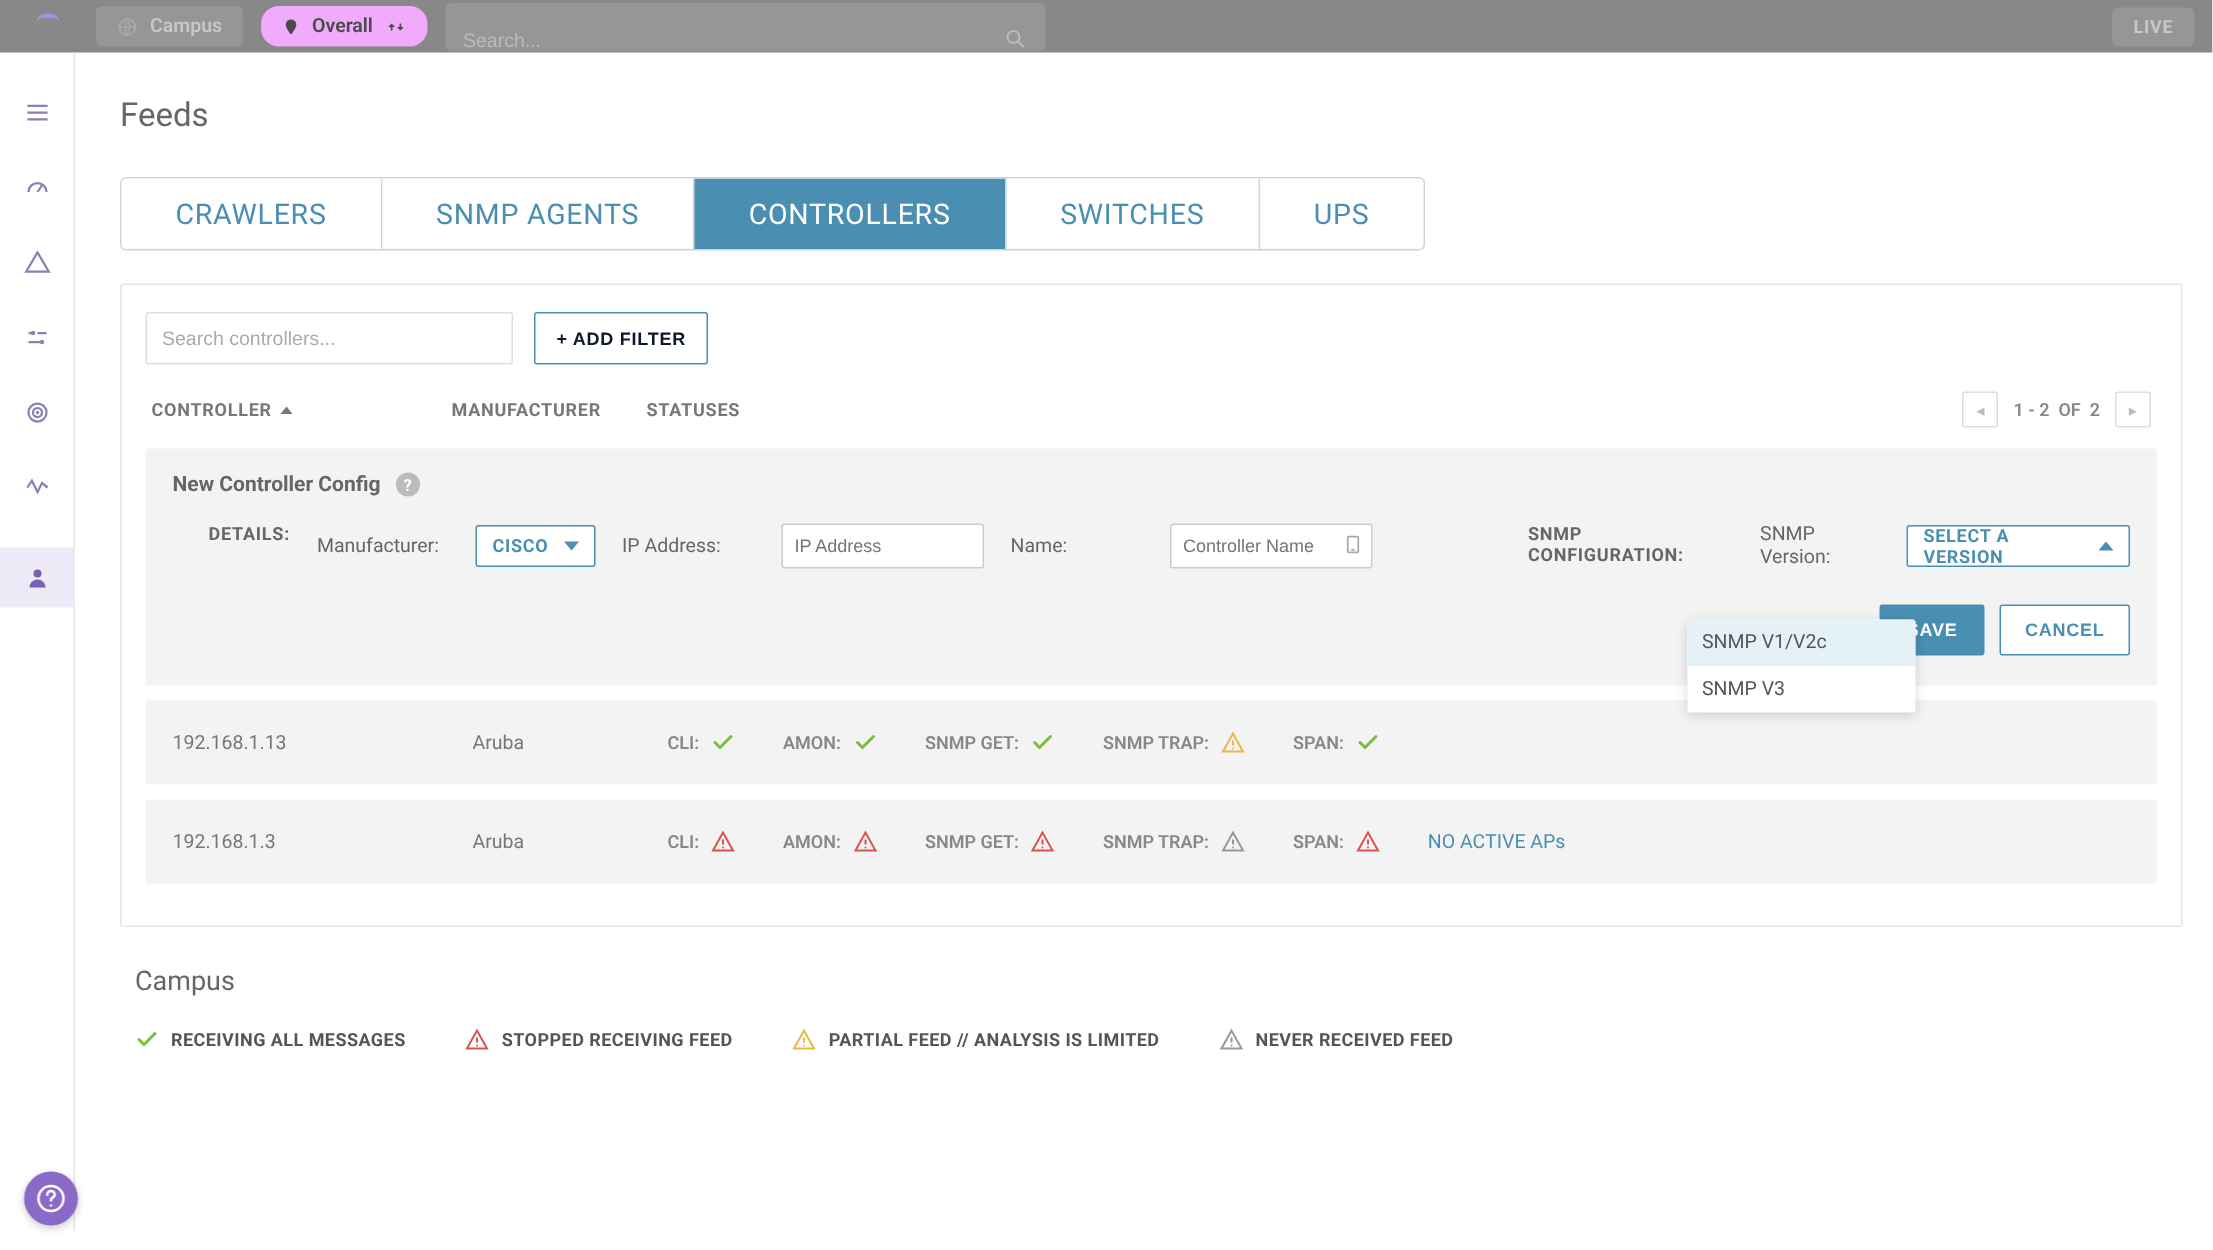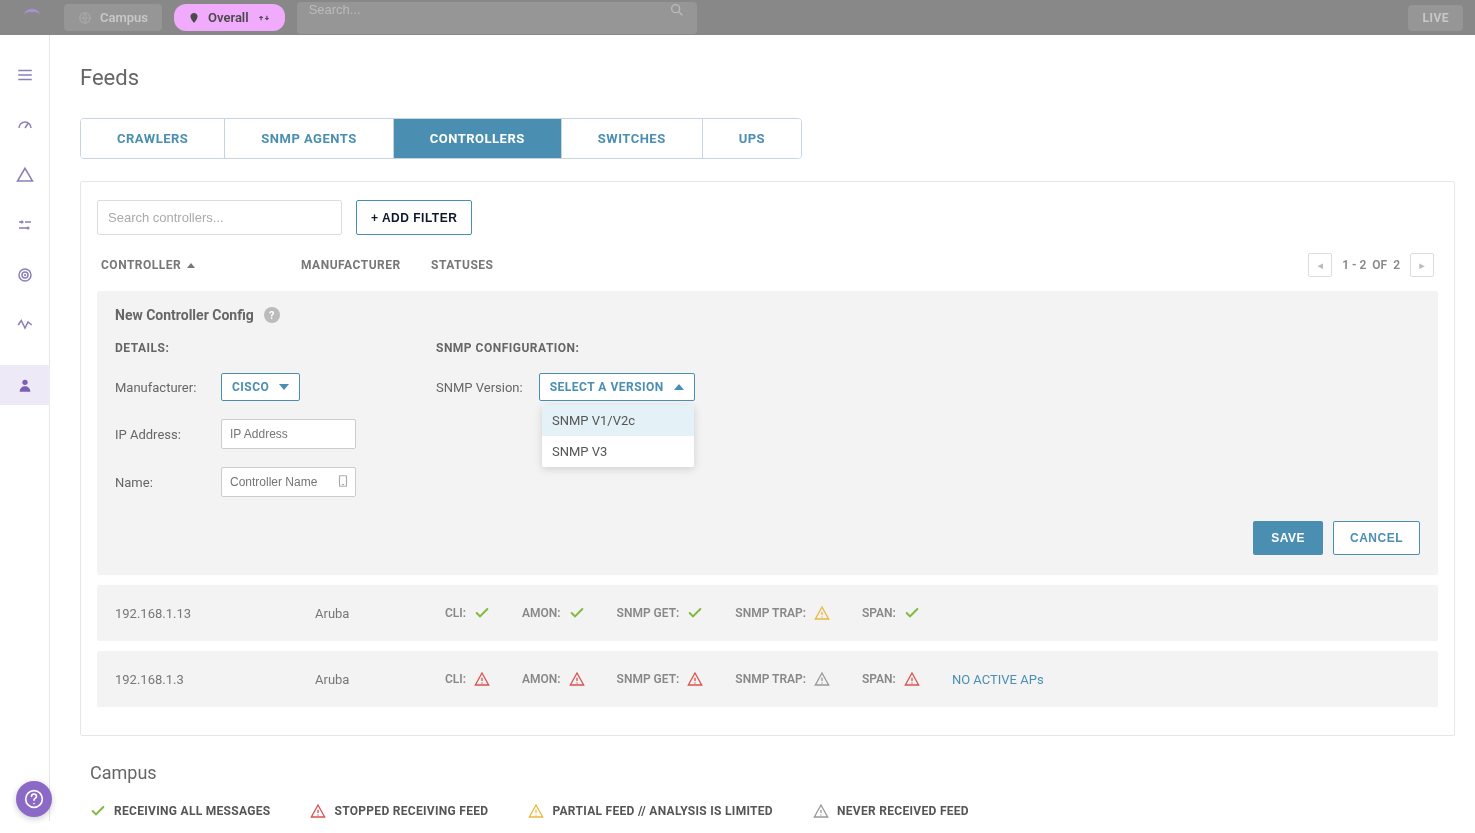--- a/index.html
+++ b/index.html
@@ -3,35 +3,35 @@
 <meta charset="utf-8">
 <style>
 * { box-sizing: border-box; margin: 0; padding: 0; }
 body { font-family: -apple-system, BlinkMacSystemFont, "Segoe UI", Roboto, sans-serif; background: #fff; color: #333; font-size: 14px; }
 
 .topbar { height: 35px; background: #888; display: flex; align-items: center; padding: 0 12px; gap: 12px; }
 .logo-area { width: 40px; display: flex; align-items: center; justify-content: center; }
 .logo-swirl { width: 22px; height: 22px; }
 .nav-pill { background: rgba(255,255,255,0.12); border-radius: 4px; padding: 6px 14px; color: #c8c8c8; font-weight: 600; font-size: 13px; display: flex; align-items: center; gap: 8px; }
 .nav-pill.active { background: #f0abfc; color: #4a4a4a; border-radius: 12px; }
-.search-wrap { flex: 0 0 400px; background: rgba(255,255,255,0.12); border-radius: 4px; display: flex; align-items: flex-start; padding: 0 12px; height: 32px; }
+.search-wrap { flex: 0 0 400px; background: rgba(255,255,255,0.12); border-radius: 4px; display: flex; align-items: flex-end; padding: 0 12px; height: 32px; }
 .search-input { flex: 1; background: transparent; border: none; outline: none; color: #fff; font-size: 13px; }
 .search-input::placeholder { color: #bbb; }
 .live-badge { margin-left: auto; background: rgba(255,255,255,0.12); border-radius: 4px; padding: 6px 14px; color: #c8c8c8; font-weight: 700; font-size: 12px; letter-spacing: 0.5px; }
 
 .layout { display: flex; height: calc(100vh - 47px); }
 .sidebar { width: 50px; border-right: 1px solid #e6e6e6; display: flex; flex-direction: column; align-items: center; padding-top: 30px; gap: 30px; position: relative; }
 .side-icon { width: 20px; height: 20px; display: flex; align-items: center; justify-content: center; color: #8b7fb8; cursor: pointer; }
 .side-icon.active { background: #ede9f7; width: 50px; height: 40px; color: #7a5fb5; }
 
 .main { flex: 1; padding: 30px 20px 40px 30px; overflow: auto; }
 .page-title { font-size: 22px; font-weight: 400; color: #666; margin-bottom: 28px; }
 
 .tabs { display: flex; border: 1px solid #c8d4df; border-radius: 4px; overflow: hidden; width: fit-content; }
-.tab { padding: 12px 36px; font-size: 13px; font-weight: 700; letter-spacing: 0.5px; color: #4a8fb2; background: #fff; border-right: 1px solid #c8d4df; cursor: pointer; }
+.tab { padding: 12px 36px; font-size: 19px; font-weight: 400; letter-spacing: 0.5px; color: #4a8fb2; background: #fff; border-right: 1px solid #c8d4df; cursor: pointer; }
 .tab:last-child { border-right: none; }
 .tab.active { background: #4a8fb2; color: #fff; }
 
 .panel { border: 1px solid #e6e6e6; border-radius: 2px; margin-top: 22px; padding: 18px 16px; }
 .filter-row { display: flex; gap: 14px; align-items: center; margin-bottom: 18px; }
 .search-ctrl { width: 245px; height: 35px; border: 1px solid #ddd; border-radius: 2px; padding: 0 10px; font-size: 13px; outline: none; }
 .search-ctrl::placeholder { color: #aaa; }
 .add-filter-btn { height: 35px; border: 1px solid #4a8fb2; background: #fff; color: #0f172a; font-weight: 700; font-size: 12px; letter-spacing: 0.5px; padding: 0 14px; border-radius: 2px; cursor: pointer; }
 
 .header-row { display: flex; align-items: center; padding: 0 4px 14px 4px; }
@@ -40,21 +40,21 @@
 .hcol.c2 { width: 130px; }
 .hcol.c3 { flex: 1; }
 .pager { display: flex; align-items: center; gap: 10px; margin-left: auto; }
 .pg-btn { width: 24px; height: 24px; border: 1px solid #ddd; background: #fff; border-radius: 2px; cursor: pointer; color: #bbb; font-size: 11px; }
 .pg-text { color: #888; font-size: 12px; font-weight: 600; }
 
 .config-box { background: #f3f3f3; padding: 16px 18px 20px 18px; border-radius: 2px; margin-bottom: 10px; position: relative; }
 .config-title { font-weight: 700; color: #666; font-size: 14px; display: flex; align-items: center; gap: 10px; margin-bottom: 18px; }
 .help-circle { width: 16px; height: 16px; border-radius: 50%; background: #bbb; color: #fff; font-size: 11px; display: flex; align-items: center; justify-content: center; font-weight: 700; }
 .config-cols { display: flex; gap: 80px; }
-.config-col { display: flex; flex-direction: column; gap: 18px; }
+.config-col { display: flex; flex-direction: row; gap: 18px; margin-left: 24px; }
 .section-label { font-weight: 700; font-size: 12px; color: #666; letter-spacing: 0.5px; }
 .form-row { display: flex; align-items: center; gap: 16px; }
 .form-label { width: 90px; color: #666; font-size: 13px; }
 .dd-btn { height: 28px; border: 1px solid #4a8fb2; background: #fff; color: #4a8fb2; font-weight: 700; font-size: 12px; padding: 0 10px; border-radius: 2px; display: flex; align-items: center; gap: 10px; cursor: pointer; letter-spacing: 0.5px; }
 .text-input { height: 30px; width: 135px; border: 1px solid #ccc; border-radius: 2px; padding: 0 8px; font-size: 12px; background: #fff; outline: none; }
 .text-input.with-icon { padding-right: 28px; }
 .input-wrap { position: relative; }
 .input-icon { position: absolute; right: 6px; top: 7px; color: #aaa; }
 
 .dd-menu { position: absolute; background: #fff; box-shadow: 0 2px 8px rgba(0,0,0,0.15); border-radius: 2px; width: 152px; overflow: hidden; }

